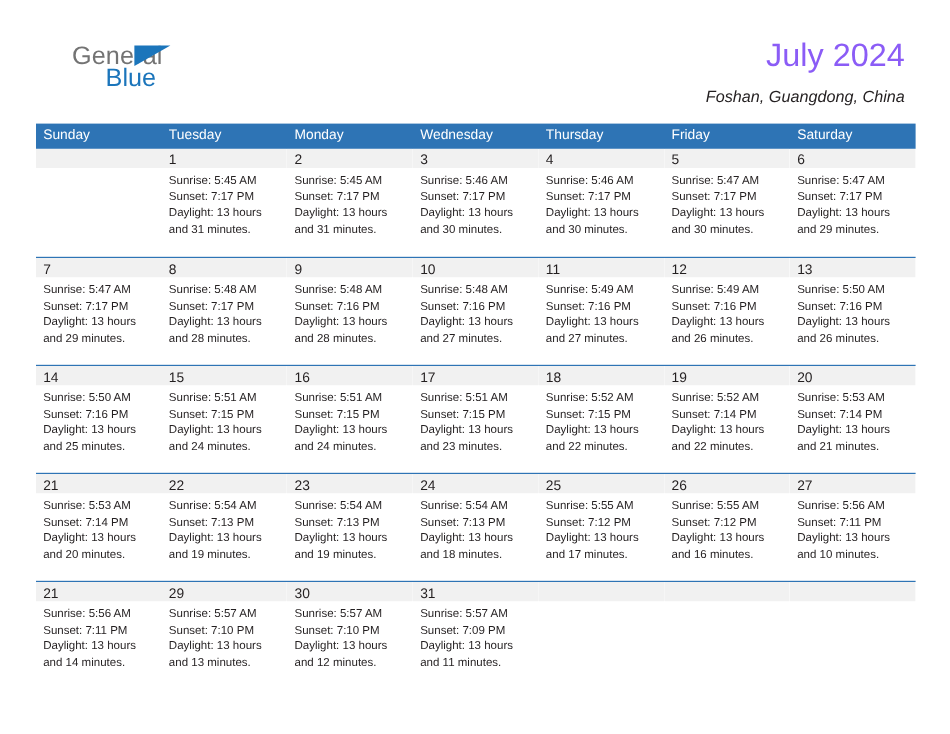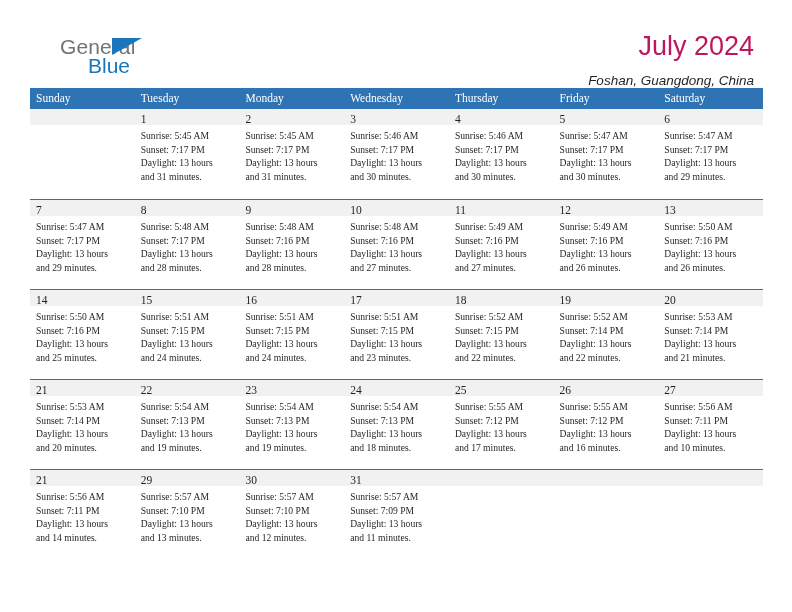--- a/index.html
+++ b/index.html
@@ -69,40 +69,39 @@
   }
 
   .title-block {
     position: absolute;
     right: 38px;
     top: 30px;
     text-align: right;
   }
   .month-title {
     font-size: 27px;
-    color: #be185d;
+    color: #8b5cf6;
     line-height: 32px;
     white-space: nowrap;
   }
   .location {
     font-size: 13.5px;
     color: #231f20;
     line-height: 18px;
     margin-top: 10px;
     white-space: nowrap;
     font-style: italic;
   }
 
   
   .calendar {
     position: absolute;
     left: 30px;
-    top: 88px;
+    top: 103px;
     width: 733px;
-    font-family: Liberation Serif, serif;
   }
 
   .weekday-row {
     display: flex;
     background: #2e74b5;
     height: 21px;
   }
   .weekday {
     flex: 1 1 0;
     color: #ffffff;

